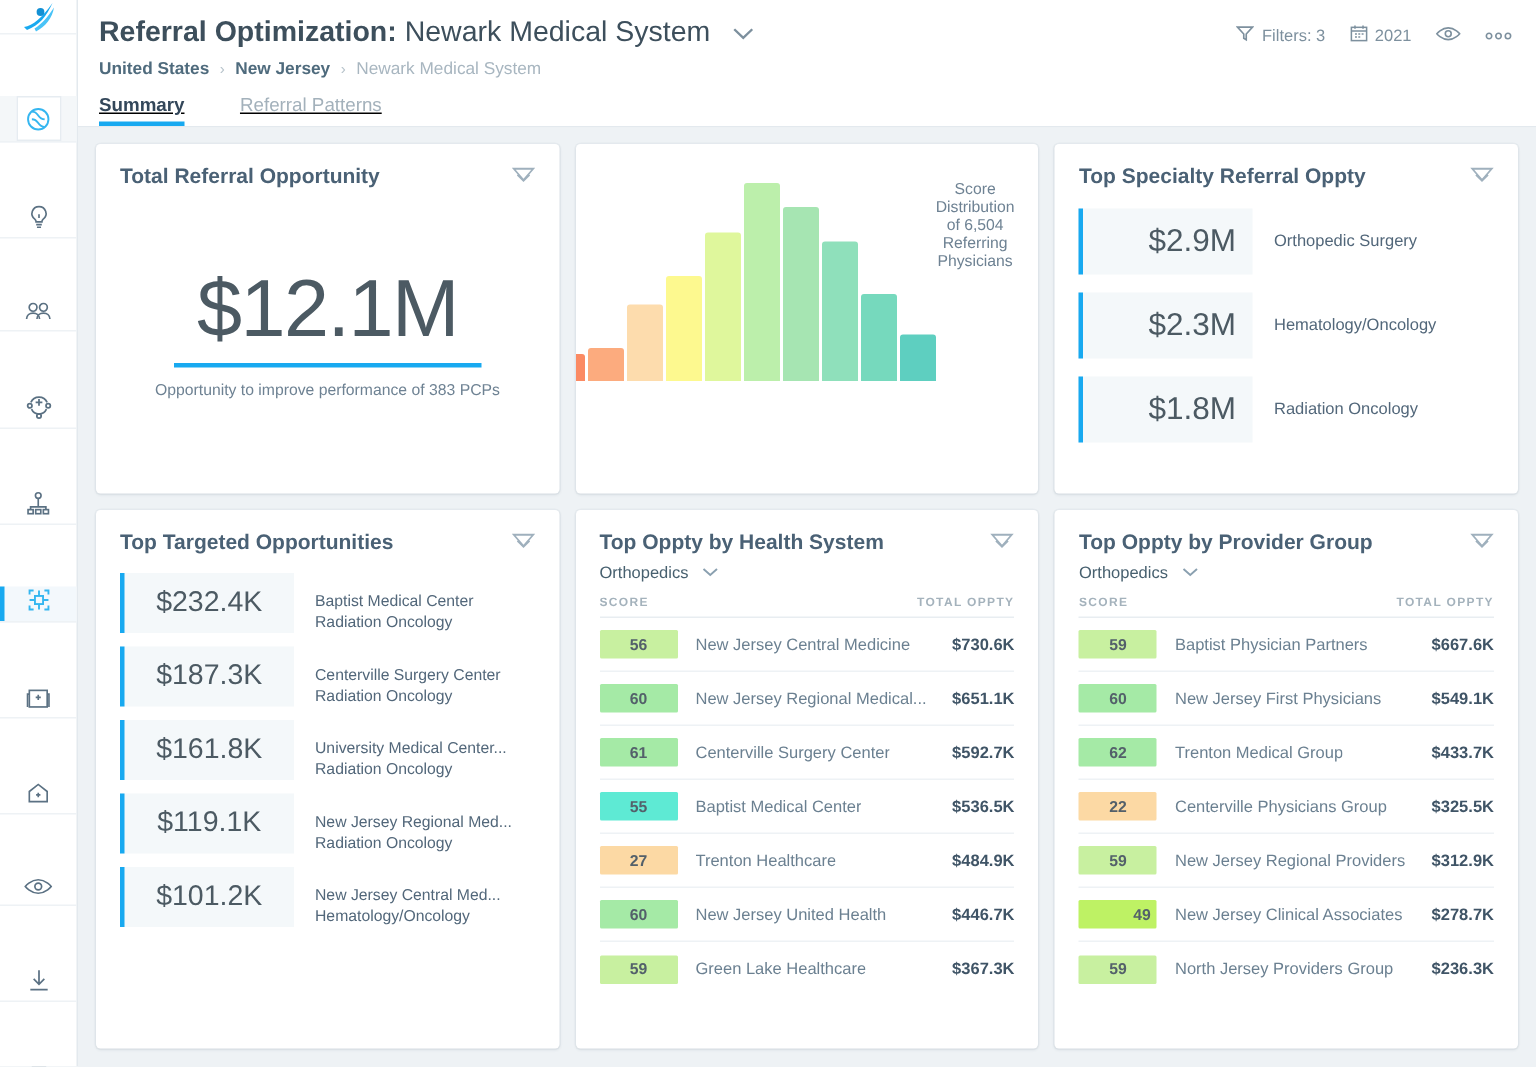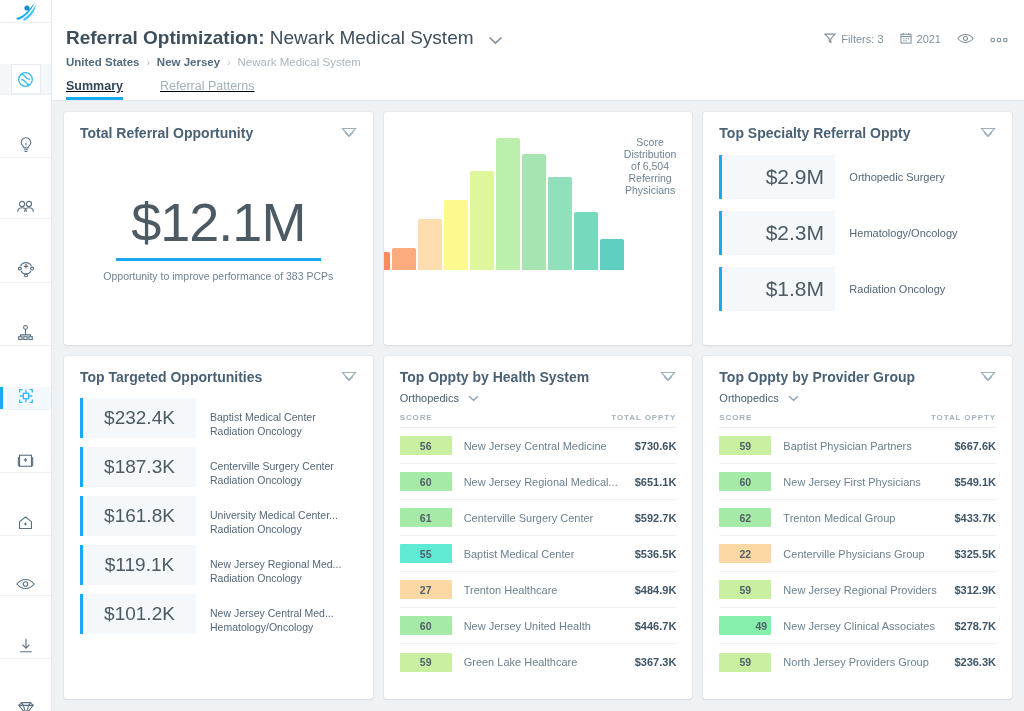--- a/index.html
+++ b/index.html
@@ -47,21 +47,21 @@
     background: #4c6472; color: #fff;
     font-size: 9px; font-weight: bold;
     display: flex; align-items: center; justify-content: center;
     letter-spacing: .3px;
   }
 
   
   .main { flex: 1 1 auto; height: 711px; display: flex; flex-direction: column; }
   .topbar {
     background: #fff; border-bottom: 1px solid #e3e9ee;
-    padding: 28px 16px 0 14px; flex: 0 0 auto;
+    padding: 12px 16px 0 14px; flex: 0 0 auto;
   }
   .title-row { display: flex; align-items: flex-start; }
   .page-title {
     font-size: 19px; color: #3d4f5c; line-height: 1.1;
     white-space: nowrap;
   }
   .page-title b { font-weight: bold; }
   .page-title span.light { font-weight: normal; }
   .title-caret { margin-left: 9px; color:#7d909e; display:inline-block; vertical-align: middle;}
   .top-actions { margin-left: auto; display:flex; align-items:center; gap:16px;
@@ -578,21 +578,21 @@
               <div class="score-badge" style="background: rgb(252, 217, 164);">22</div>
               <div class="row-name">Centerville Physicians Group</div>
               <div class="row-total">$325.5K</div>
             </div>
             <div class="tbl-row">
               <div class="score-badge" style="background: rgb(200, 240, 160);">59</div>
               <div class="row-name">New Jersey Regional Providers</div>
               <div class="row-total">$312.9K</div>
             </div>
             <div class="tbl-row">
-              <div class="score-badge" style="background: #86efac; padding-left: 32px;">49</div>
+              <div class="score-badge" style="background: #bef264; padding-left: 32px;">49</div>
               <div class="row-name">New Jersey Clinical Associates</div>
               <div class="row-total">$278.7K</div>
             </div>
             <div class="tbl-row">
               <div class="score-badge" style="background: rgb(200, 240, 160);">59</div>
               <div class="row-name">North Jersey Providers Group</div>
               <div class="row-total">$236.3K</div>
             </div>
           </div>
       </div>

